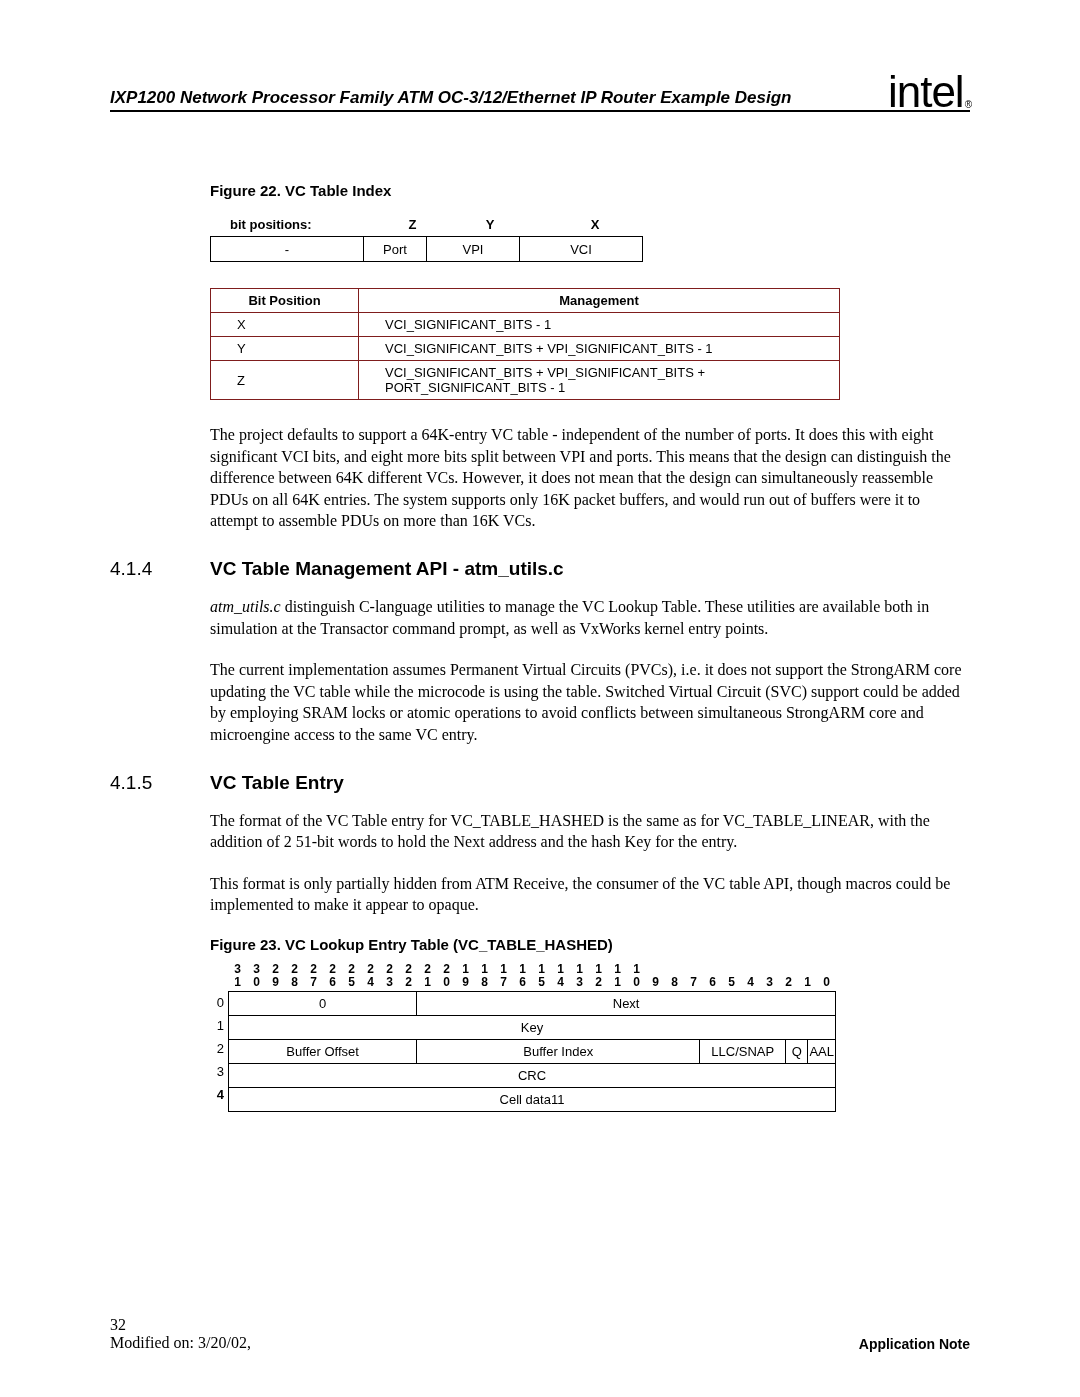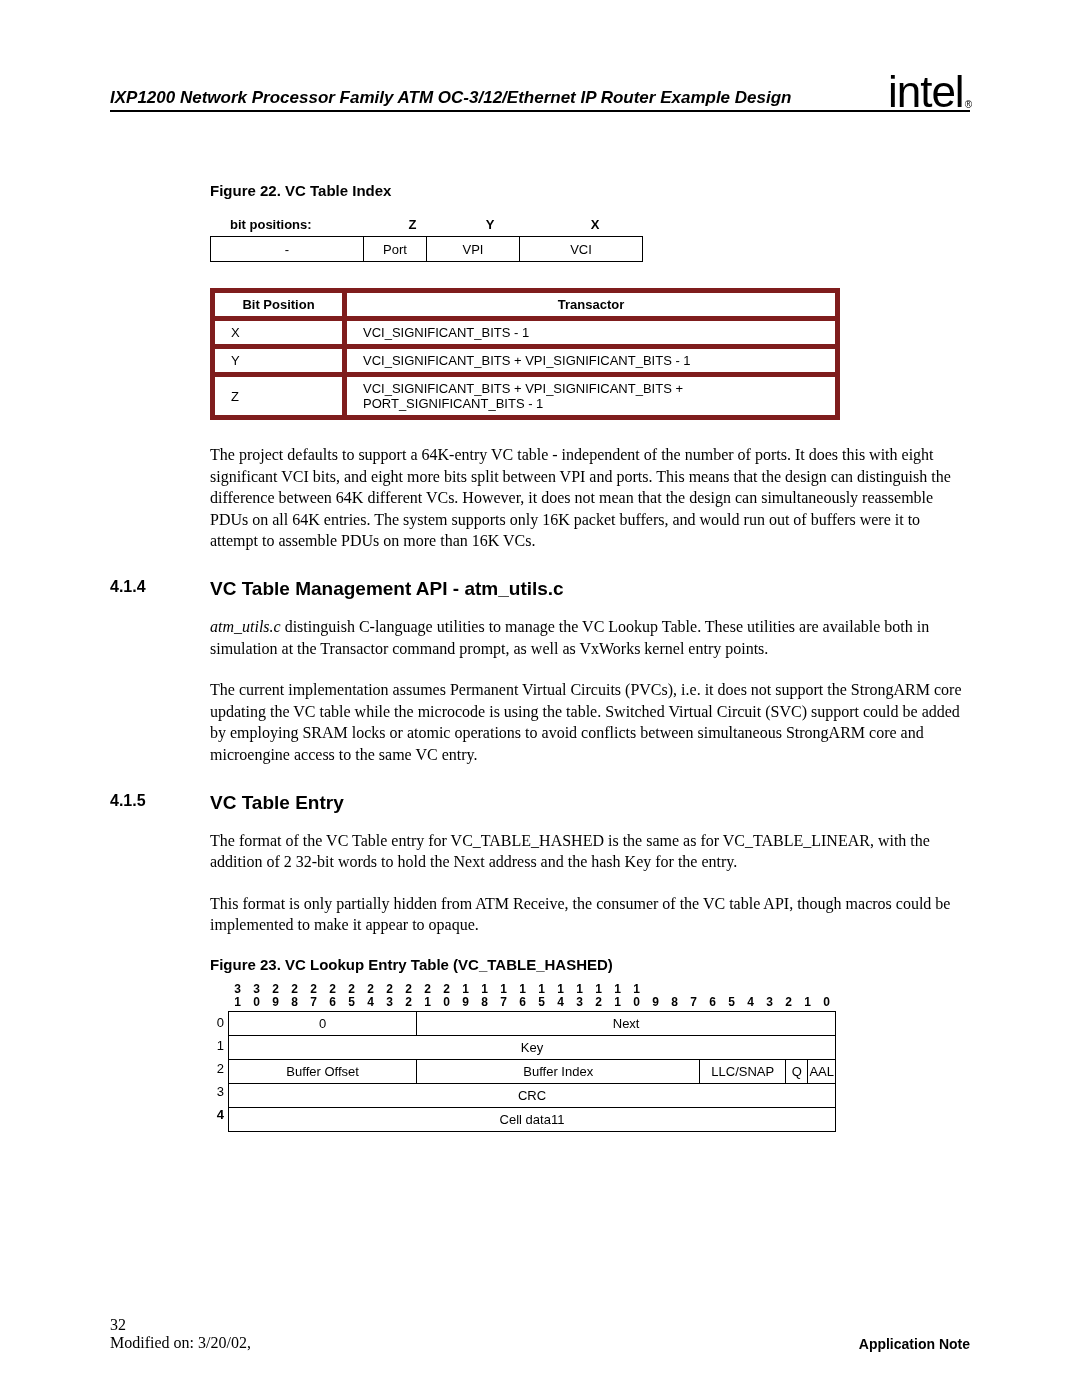--- a/index.html
+++ b/index.html
@@ -80,22 +80,22 @@
     height: 22px;
   }
   .tbl {
     border-collapse: collapse;
     width: 630px;
     font-family: Arial, Helvetica, sans-serif;
     font-size: 13px;
     margin-bottom: 24px;
   }
   .tbl th, .tbl td {
-    border: 5px solid #7f1d1d;
-    padding: 4px 16px;
+    border: 1px solid #7f1d1d;
+    padding: 4px 26px;
     text-align: left;
   }
   .tbl th {
     font-weight: bold;
     text-align: center;
   }
   .tbl .col1 { width: 95px; }
   .body-text {
     font-size: 16px;
     line-height: 1.35;
@@ -104,22 +104,22 @@
   }
   .section-row {
     display: flex;
     margin-left: -100px;
     margin-bottom: 16px;
     margin-top: 26px;
   }
   .section-num {
     width: 100px;
     font-family: Arial, Helvetica, sans-serif;
-    font-weight: bold;
-    font-size: 16px;
+    font-weight: normal;
+    font-size: 19px;
   }
   .section-title {
     font-family: Arial, Helvetica, sans-serif;
     font-weight: bold;
     font-size: 19px;
   }
   .bit-header {
     display: flex;
     font-family: Arial, Helvetica, sans-serif;
     font-weight: bold;
@@ -208,21 +208,21 @@
         <td style="width:90px">VPI</td>
         <td style="width:120px">VCI</td>
       </tr>
     </tbody>
       </table>
 
     <table class="tbl">
       <tbody>
           <tr>
         <th class="col1">Bit Position</th>
-        <th>Transactor</th>
+        <th>Management</th>
       </tr>
       <tr>
         <td>X</td>
         <td>VCI_SIGNIFICANT_BITS - 1</td>
       </tr>
       <tr>
         <td>Y</td>
         <td>VCI_SIGNIFICANT_BITS + VPI_SIGNIFICANT_BITS - 1</td>
       </tr>
       <tr>
@@ -243,21 +243,21 @@
       <i>atm_utils.c</i><span> distinguish C-language utilities to manage the VC Lookup Table. These utilities are available both in simulation at the Transactor command prompt, as well as VxWorks kernel entry points.</span>
     </div>
 
     <div class="body-text">The current implementation assumes Permanent Virtual Circuits (PVCs), i.e. it does not support the StrongARM core updating the VC table while the microcode is using the table. Switched Virtual Circuit (SVC) support could be added by employing SRAM locks or atomic operations to avoid conflicts between simultaneous StrongARM core and microengine access to the same VC entry.</div>
 
     <div class="section-row">
       <div class="section-num">4.1.5</div>
       <div class="section-title">VC Table Entry</div>
     </div>
 
-    <div class="body-text">The format of the VC Table entry for VC_TABLE_HASHED is the same as for VC_TABLE_LINEAR, with the addition of 2 32-bit words to hold the Next address and the hash Key for the entry.</div>
+    <div class="body-text">The format of the VC Table entry for VC_TABLE_HASHED is the same as for VC_TABLE_LINEAR, with the addition of 2 51-bit words to hold the Next address and the hash Key for the entry.</div>
     <div class="body-text">This format is only partially hidden from ATM Receive, the consumer of the VC table API, though macros could be implemented to make it appear to opaque.</div>
 
     <div class="fig-caption" style="margin-bottom:10px">Figure 23. VC Lookup Entry Table (VC_TABLE_HASHED)</div>
 
     <div class="bit-header" id="bit-header">
         <div class="bitcol">3<br>1</div>
         <div class="bitcol">3<br>0</div>
         <div class="bitcol">2<br>9</div>
         <div class="bitcol">2<br>8</div>
         <div class="bitcol">2<br>7</div>

